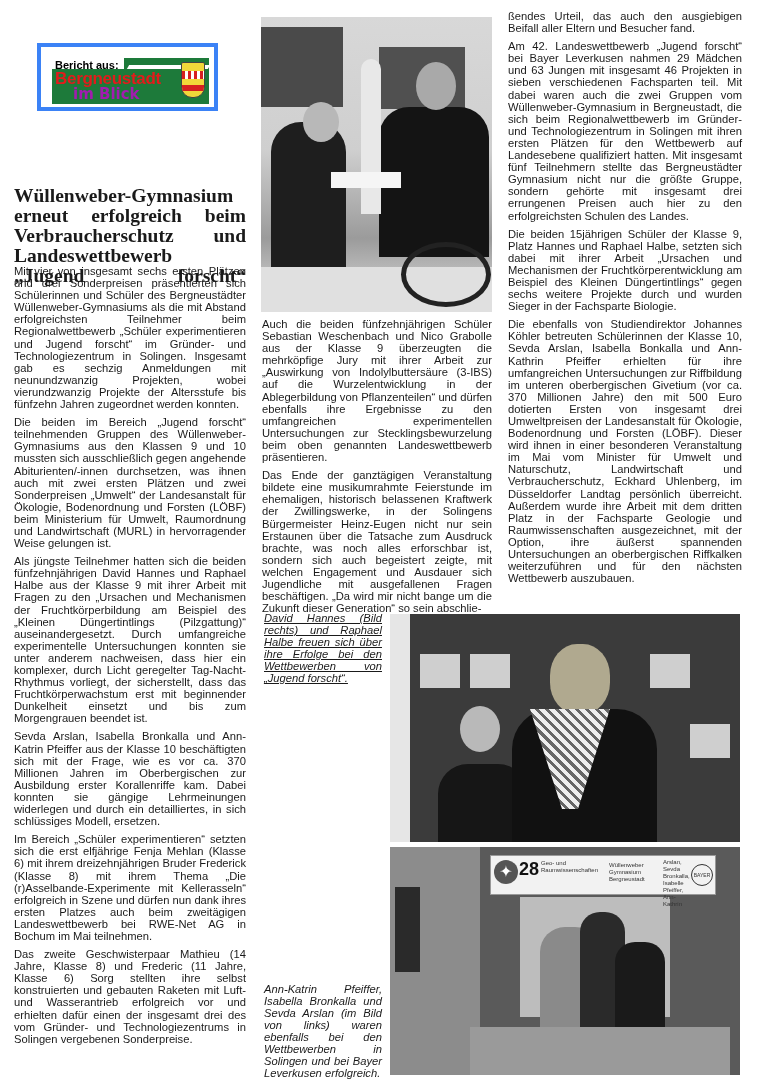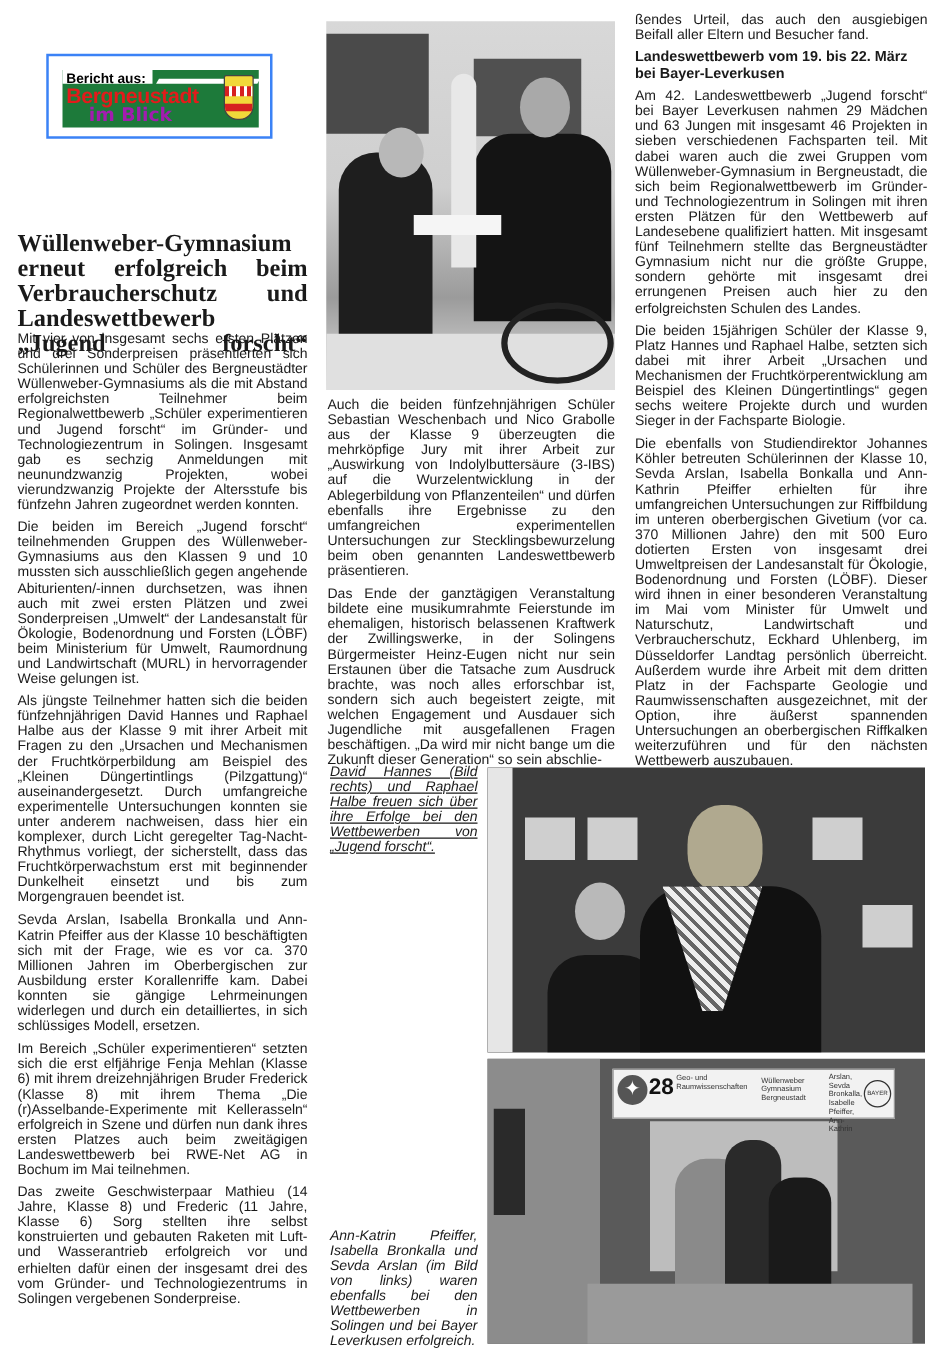--- a/index.html
+++ b/index.html
@@ -4,21 +4,21 @@
 <style>
   html,body{margin:0;padding:0;background:#fff;}
   body{width:757px;height:1090px;position:relative;overflow:hidden;font-family:"Liberation Sans",sans-serif;color:#1a1a1a;}
   .col{position:absolute;font-size:11.2px;line-height:12.1px;text-align:justify;}
   .col p{margin:0 0 6px 0;}
   #col1{left:14px;top:265px;width:232px;}
   #col2{left:262px;top:318px;width:230px;}
   #col3{left:508px;top:10px;width:234px;}
   .sub{font-weight:bold;font-size:11.5px;line-height:12.5px;margin:0 0 6px 0;text-align:left;}
   .headline{position:absolute;left:14px;top:186px;width:232px;font-family:"Liberation Serif",serif;font-weight:bold;font-size:19.5px;line-height:20px;text-align:justify;text-align-last:justify;}
-  .logo-box{position:absolute;left:37px;top:43px;width:181px;height:68px;border:2px solid #3b82f6;box-sizing:border-box;}
+  .logo-box{position:absolute;left:37px;top:43px;width:181px;height:68px;border:4px solid #3b82f6;box-sizing:border-box;}
   .logo-band{position:absolute;left:11px;top:11px;width:157px;height:46px;background:#1d7a3a;}
   .logo-band .white-cut{position:absolute;left:0;top:0;width:72px;height:11px;background:#fff;}
   .logo-band .white-stripe{position:absolute;left:76px;top:7px;width:81px;height:4px;background:#fff;transform:skewX(-30deg);}
   .logo-bericht{position:absolute;left:14px;top:12px;font-size:11px;font-weight:bold;color:#000;}
   .logo-title{position:absolute;left:14px;top:22px;font-size:17px;font-weight:bold;color:#e31b1b;letter-spacing:-0.3px;font-family:Liberation Sans, sans-serif;}
   .logo-sub{position:absolute;left:32px;top:38px;font-size:15px;font-weight:bold;color:#a21caf;font-family:"DejaVu Sans",sans-serif;}
   .crest{position:absolute;left:140px;top:15px;width:22px;height:34px;background:#f1d83a;border:1px solid #444;border-radius:2px 2px 11px 11px;overflow:hidden;}
   .crest .band{position:absolute;left:0;top:8px;width:100%;height:8px;background:repeating-linear-gradient(90deg,#d62020 0 3px,#fff 3px 6px);}
   .crest .band2{position:absolute;left:0;top:22px;width:100%;height:6px;background:#d62020;}
   .photo{position:absolute;background:#8a8a8a;overflow:hidden;}
@@ -78,21 +78,20 @@
   <div class="shape" style="left:140px;top:225px;width:80px;height:55px;border:5px solid #222;border-radius:50%;"></div>
 </div>
 
 <div class="col" id="col2">
   <p>Auch die beiden fünfzehnjährigen Schüler Sebastian Weschenbach und Nico Grabolle aus der Klasse 9 überzeugten die mehrköpfige Jury mit ihrer Arbeit zur „Auswirkung von Indolylbuttersäure (3-IBS) auf die Wurzelentwicklung in der Ablegerbildung von Pflanzenteilen“ und dürfen ebenfalls ihre Ergebnisse zu den umfangreichen experimentellen Untersuchungen zur Stecklingsbewurzelung beim oben genannten Landeswettbewerb präsentieren.</p>
   <p>Das Ende der ganztägigen Veranstaltung bildete eine musikumrahmte Feierstunde im ehemaligen, historisch belassenen Kraftwerk der Zwillingswerke, in der Solingens Bürgermeister Heinz-Eugen nicht nur sein Erstaunen über die Tatsache zum Ausdruck brachte, was noch alles erforschbar ist, sondern sich auch begeistert zeigte, mit welchen Engagement und Ausdauer sich Jugendliche mit ausgefallenen Fragen beschäftigen. „Da wird mir nicht bange um die Zukunft dieser Generation“ so sein abschlie-</p>
 </div>
 
 <div class="col" id="col3">
   <p>ßendes Urteil, das auch den ausgiebigen Beifall aller Eltern und Besucher fand.</p>
-  <h2 class="sub">Landeswettbewerb vom 19. bis 22. März bei Bayer-Leverkusen</h2>
   <p>Am 42. Landeswettbewerb „Jugend forscht“ bei Bayer Leverkusen nahmen 29 Mädchen und 63 Jungen mit insgesamt 46 Projekten in sieben verschiedenen Fachsparten teil. Mit dabei waren auch die zwei Gruppen vom Wüllenweber-Gymnasium in Bergneustadt, die sich beim Regionalwettbewerb im Gründer- und Technologiezentrum in Solingen mit ihren ersten Plätzen für den Wettbewerb auf Landesebene qualifiziert hatten. Mit insgesamt fünf Teilnehmern stellte das Bergneustädter Gymnasium nicht nur die größte Gruppe, sondern gehörte mit insgesamt drei errungenen Preisen auch hier zu den erfolgreichsten Schulen des Landes.</p>
   <p>Die beiden 15jährigen Schüler der Klasse 9, Platz Hannes und Raphael Halbe, setzten sich dabei mit ihrer Arbeit „Ursachen und Mechanismen der Fruchtkörperentwicklung am Beispiel des Kleinen Düngertintlings“ gegen sechs weitere Projekte durch und wurden Sieger in der Fachsparte Biologie.</p>
   <p>Die ebenfalls von Studiendirektor Johannes Köhler betreuten Schülerinnen der Klasse 10, Sevda Arslan, Isabella Bonkalla und Ann-Kathrin Pfeiffer erhielten für ihre umfangreichen Untersuchungen zur Riffbildung im unteren oberbergischen Givetium (vor ca. 370 Millionen Jahre) den mit 500 Euro dotierten Ersten von insgesamt drei Umweltpreisen der Landesanstalt für Ökologie, Bodenordnung und Forsten (LÖBF). Dieser wird ihnen in einer besonderen Veranstaltung im Mai vom Minister für Umwelt und Naturschutz, Landwirtschaft und Verbraucherschutz, Eckhard Uhlenberg, im Düsseldorfer Landtag persönlich überreicht. Außerdem wurde ihre Arbeit mit dem dritten Platz in der Fachsparte Geologie und Raumwissenschaften ausgezeichnet, mit der Option, ihre äußerst spannenden Untersuchungen an oberbergischen Riffkalken weiterzuführen und für den nächsten Wettbewerb auszubauen.</p>
 </div>
 
 <div class="caption" id="cap1">David Hannes (Bild rechts) und Raphael Halbe freuen sich über ihre Erfolge bei den Wettbewerben von „Jugend forscht“.</div>
 <div class="photo" id="photo2">
   <div class="shape" style="left:0;top:0;width:20px;height:228px;background:#e6e6e6;"></div>
   <div class="shape" style="left:30px;top:40px;width:40px;height:34px;background:#cfcfcf;"></div>
   <div class="shape" style="left:80px;top:40px;width:40px;height:34px;background:#cfcfcf;"></div>

